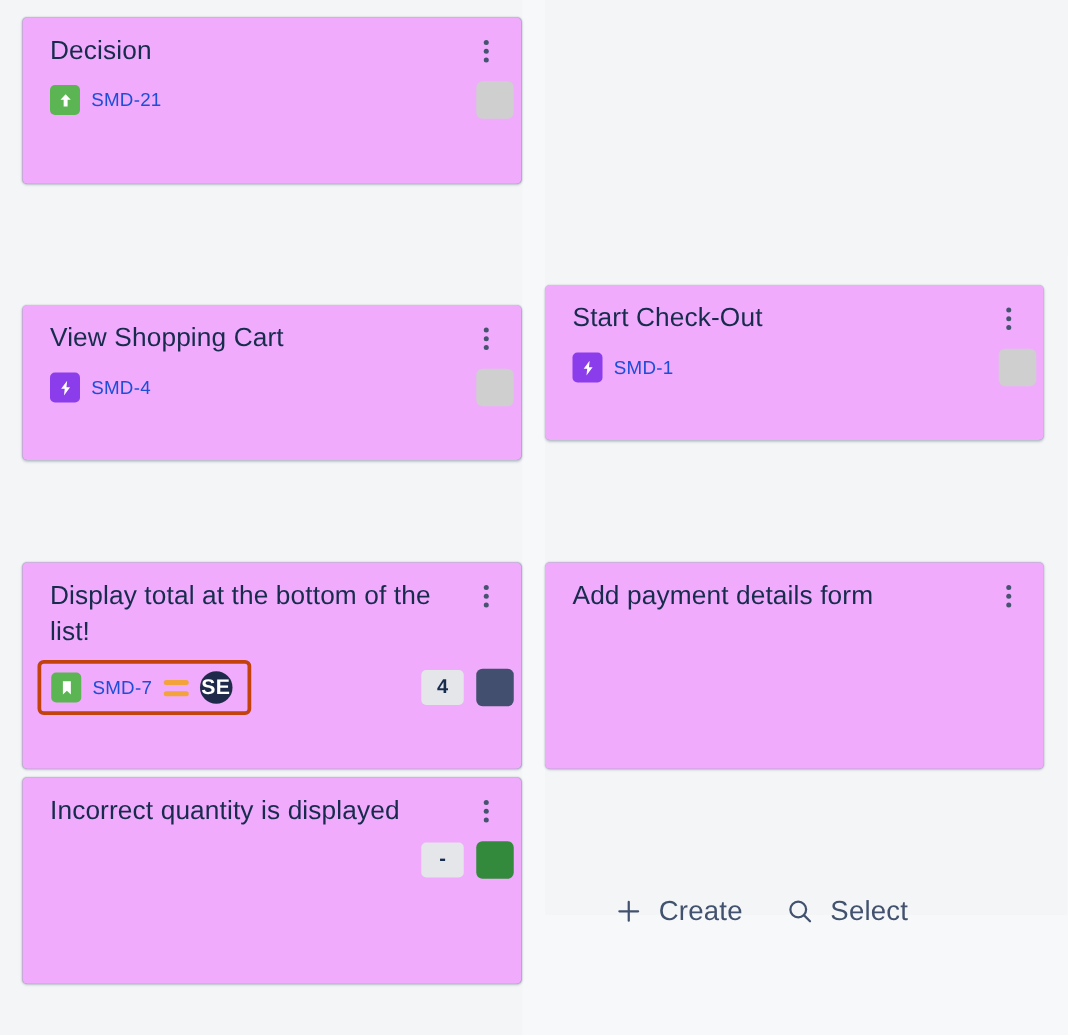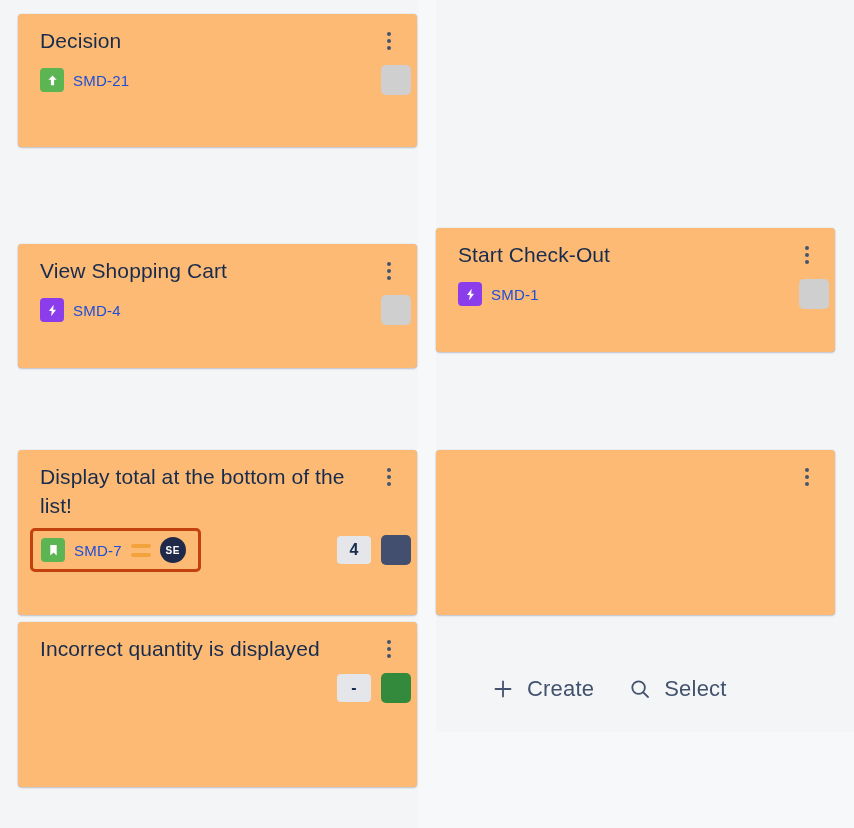--- a/index.html
+++ b/index.html
@@ -32,21 +32,21 @@
     height: 828px;
     background: #F4F5F7;
     box-sizing: border-box;
   }
   .column.col-left { margin-left: 0px; }
   .column.col-right { margin-left: 0px; }
 
   
   .card {
     position: absolute;
-    background: #fdba74;
+    background: #f0abfc;
     border-radius: 4px;
     box-shadow: 0 1px 2px rgba(9,30,66,0.22), 0 0 1px rgba(9,30,66,0.28);
     box-sizing: border-box;
     padding: 12px 14px 12px 22px;
   }
 
   .card-title {
     font-size: 21px;
     line-height: 29px;
     color: #172B4D;
@@ -143,21 +143,21 @@
     background: #F2A33C;
   }
 
   
   .avatar {
     width: 26px;
     height: 26px;
     border-radius: 50%;
     background: #1F2A4A;
     color: #FFFFFF;
-    font-size: 10px;
+    font-size: 17px;
     font-weight: 700;
     letter-spacing: 0.4px;
     display: flex;
     align-items: center;
     justify-content: center;
     flex: 0 0 26px;
   }
 
   
   .estimate {
@@ -197,20 +197,21 @@
     margin-bottom: -2px;
   }
 
   
   .column-actions {
     position: absolute;
     display: flex;
     align-items: center;
     gap: 34px;
     color: #42526E;
+    margin-top: 40px;
   }
   .col-action {
     display: flex;
     align-items: center;
     gap: 12px;
     font-size: 22px;
     color: #42526E;
     cursor: pointer;
     letter-spacing: 0.2px;
   }
@@ -330,20 +331,21 @@
           </span>
           <a class="issue-key" href="#">SMD-1</a>
         </div>
         <div class="footer-right">
           <span class="status-chip status-empty"></span>
         </div>
       </div>
     </div>
 
     <div class="card" style="left:0px; top:450px; width:399px; height:165px;">
+      <div class="card-title">Add payment details form</div>
       <div class="menu-dots">
         <i></i>
           <i></i>
           <i></i>
       </div>
     </div>
 
     <div class="column-actions" style="left:55px; top:676px;">
       <div class="col-action">
         <span>

